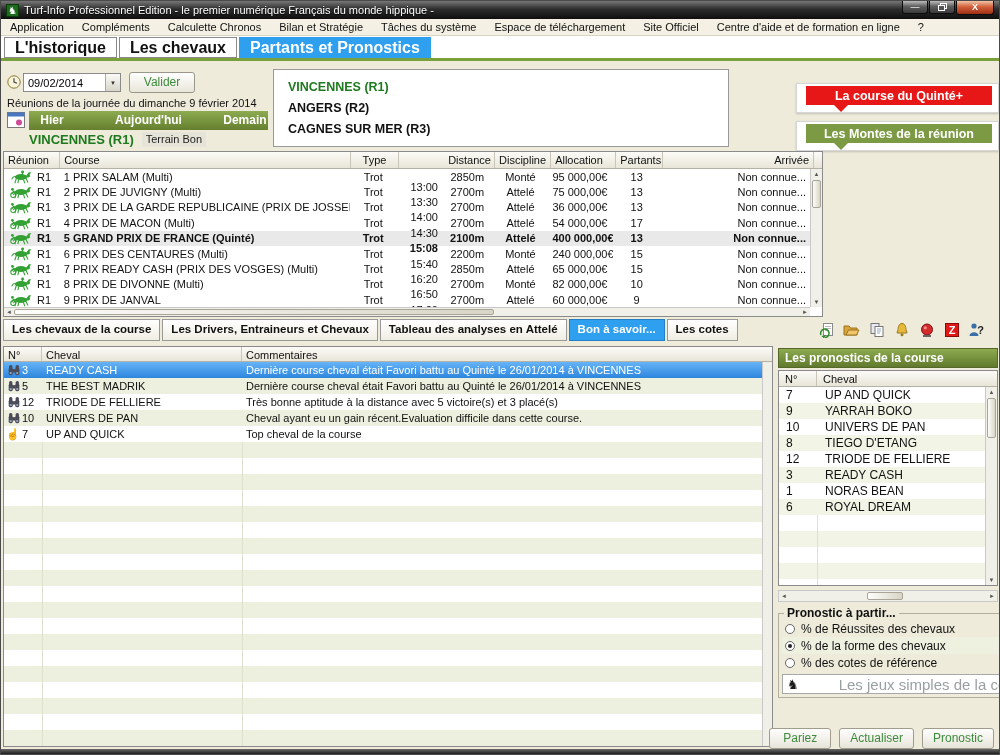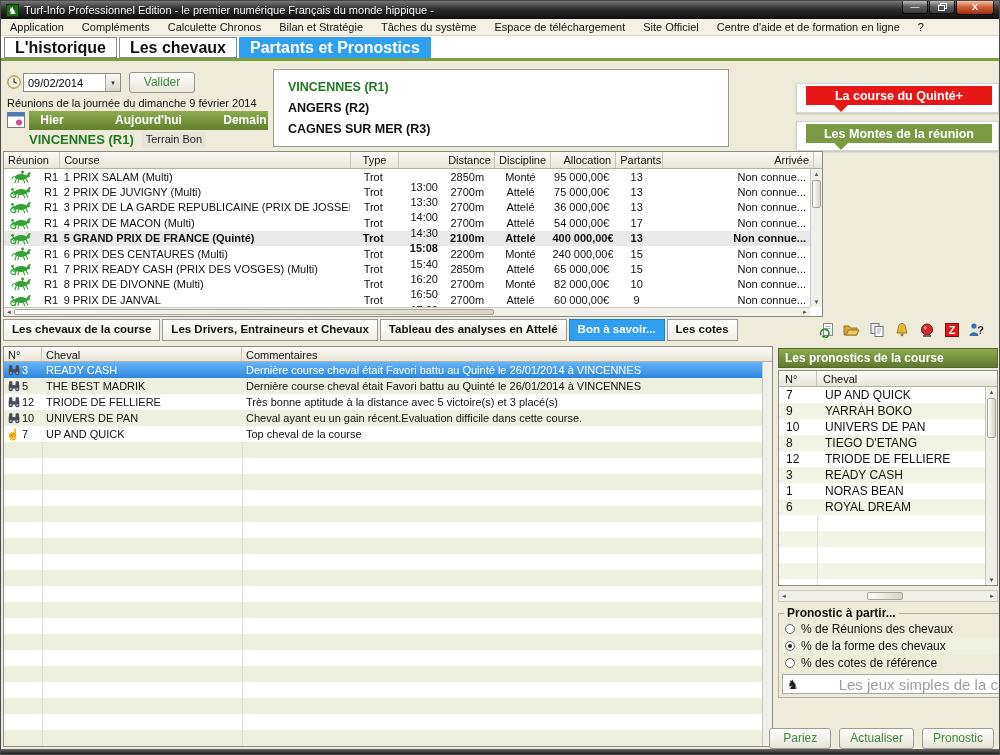--- a/index.html
+++ b/index.html
@@ -60,28 +60,28 @@
     border-top:7px solid currentColor;border-bottom:none;}
   .banner-strip[data-kind="red"] .banner-pill{color:#e81717;}
   .banner-strip[data-kind="green"] .banner-pill{color:#7b9a43;}
   
   .race-table{position:absolute;left:2px;top:90px;width:820px;height:166px;background:#fff;border:1px solid #8a8a8a;}
   .thead{display:flex;background:linear-gradient(#fcfbf7,#e8e5d8);border-bottom:1px solid #b5b2a5;font-size:11px;color:#111;}
   .race-table .thead{height:17px;}
   .hc{border-right:1px solid #c9c6b9;padding:0 4px;line-height:16px;white-space:nowrap;overflow:hidden;}
   .w-reu{width:62px;}.w-course{width:326px;}.w-type{width:52px;text-align:center;}
   .w-dep{width:50px;text-align:right;margin-top:20px;}.w-dist{width:56px;text-align:center;}
-  .w-disc{width:62px;text-align:center;}.w-alloc{width:72px;text-align:right;}
+  .w-disc{width:62px;text-align:center;}.w-alloc{width:72px;text-align:left;}
   .w-part{width:52px;text-align:center;}.w-arr{width:168px;text-align:right;}
   .w-fill{flex:1;border-right:none;}
   .race-body{position:absolute;top:17px;left:0;right:12px;bottom:9px;overflow:hidden;}
   .race-row{display:flex;height:15.4px;align-items:center;font-size:11px;white-space:nowrap;color:#111;}
   .race-row.quinte{background:#e9e9e9;font-weight:bold;}
   .race-row>div{padding:0 4px;overflow:hidden;}
-  .col-reunion{display:flex;align-items:center;gap:9px;padding-left:3px!important;}
+  .col-reunion{display:flex;align-items:center;gap:2px;padding-left:3px!important;}
   .horse-ico svg{display:block;}
   .horse-ico[data-name="horse-attele-icon"] .part-rider{display:none;}
   .horse-ico[data-name="horse-monte-icon"] .part-sulky{display:none;}
   
   .vscroll{position:absolute;width:12px;background:#f1f0e8;border-left:1px solid #c8c8c8;}
   .hscroll{position:absolute;height:9px;background:#f1f0e8;border-top:1px solid #c8c8c8;}
   .sb-arrow{position:absolute;font-size:6px;color:#555;width:100%;text-align:center;line-height:10px;}
   .sb-arrow.h{width:10px;height:100%;line-height:8px;}
   .sb-thumb{position:absolute;background:linear-gradient(90deg,#fdfdfb,#d8d5c6);border:1px solid #a8a598;border-radius:2px;}
   .race-vscroll{top:17px;right:0;bottom:9px;}
@@ -834,21 +834,21 @@
       <div class="prono-hscroll" data-name="pronostics-horizontal-scrollbar">
         <span class="sb-arrow h" style="left:0" data-name="scroll-left-icon">◄</span>
         <span class="sb-thumb" style="left:88px;width:36px;top:1px;bottom:1px" data-name="scroll-thumb"></span>
         <span class="sb-arrow h" style="right:0" data-name="scroll-right-icon">►</span>
       </div>
       <fieldset class="prono-group" data-name="pronostic-options-group">
         <legend data-name="pronostic-options-legend">Pronostic à partir...</legend>
 
           <div class="opt-row" data-name="pronostic-option">
             <span class="radio" data-name="radio-icon"></span>
-            <span data-name="pronostic-option-label">% de Réunions des chevaux</span>
+            <span data-name="pronostic-option-label">% de Réussites des chevaux</span>
           </div>
 
           <div class="opt-row" data-name="pronostic-option">
             <span class="radio on" data-name="radio-icon"></span>
             <span data-name="pronostic-option-label">% de la forme des chevaux</span>
           </div>
 
           <div class="opt-row" data-name="pronostic-option">
             <span class="radio" data-name="radio-icon"></span>
             <span data-name="pronostic-option-label">% des cotes de référence</span>

